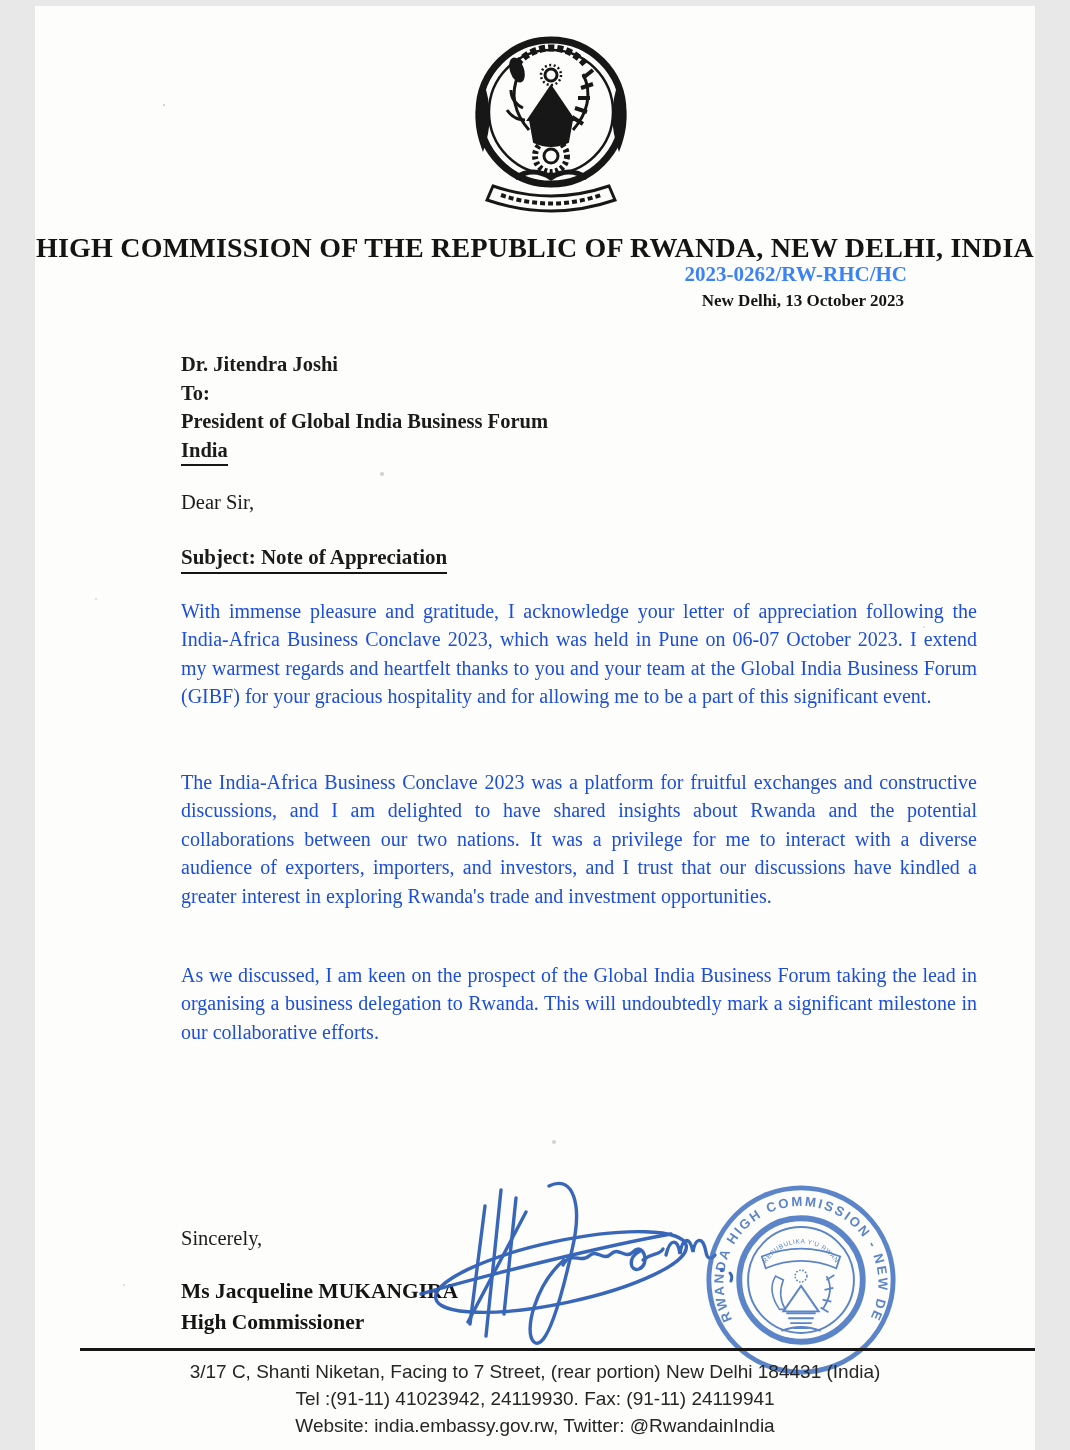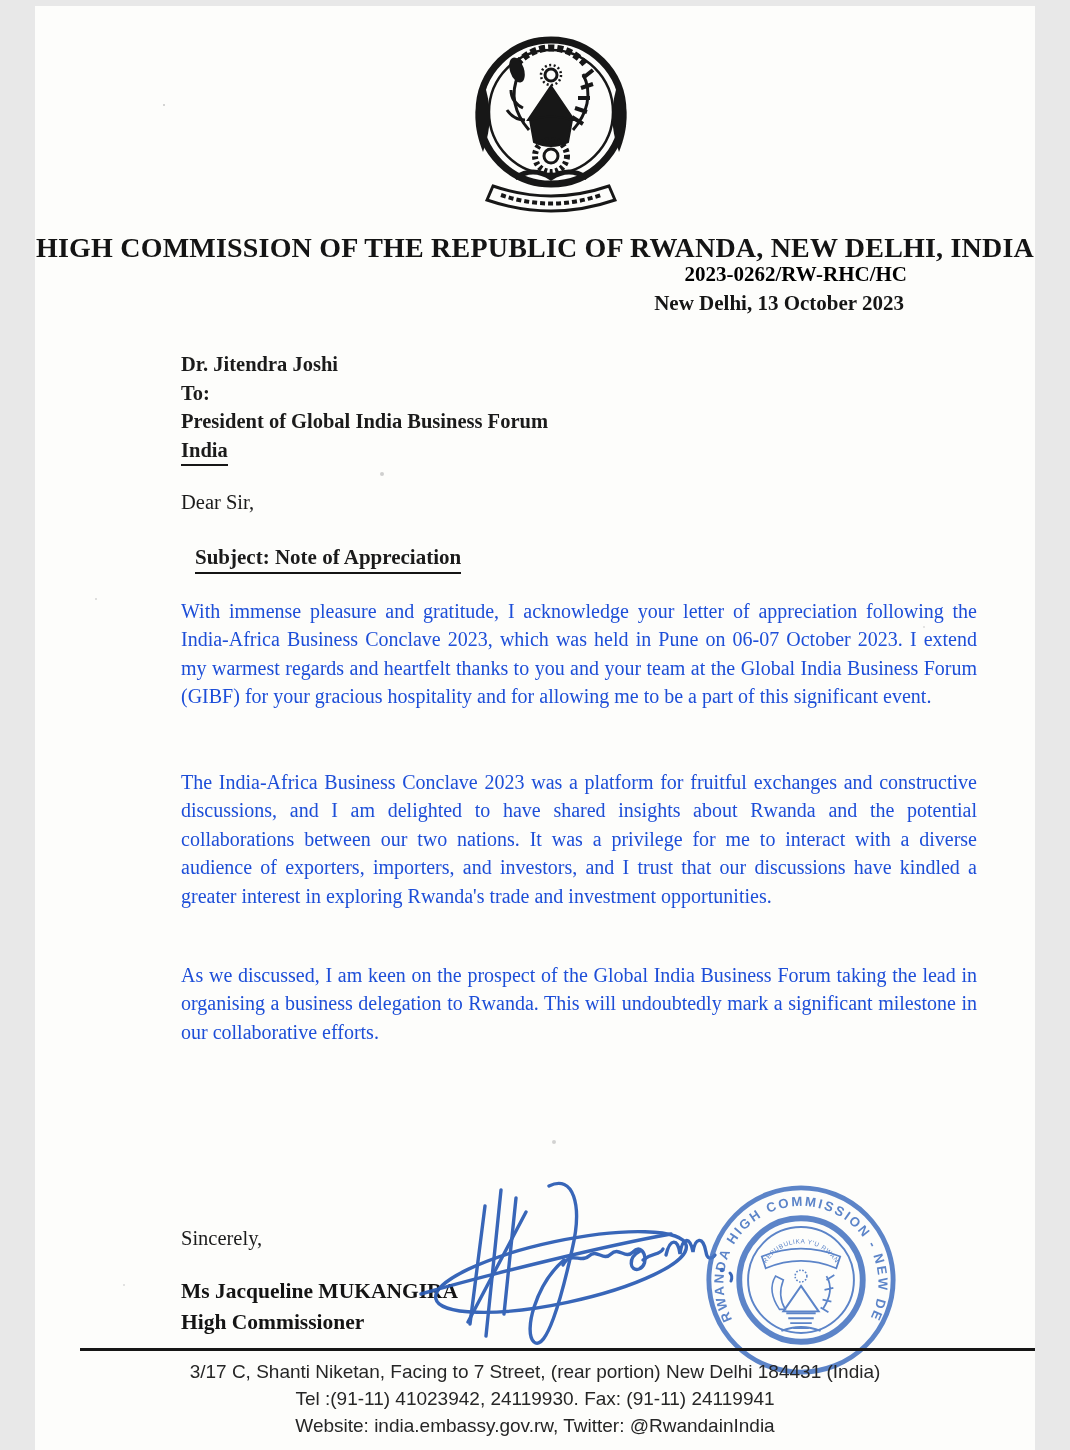--- a/index.html
+++ b/index.html
@@ -15,33 +15,33 @@
                 760px 522px 0 0 #c0c0c0, -40px 1180px 0 0 #bbb; }
 
   .emblem { position:absolute; left:430px; top:24px; }
 
   .title {
     position:absolute; top:226px; left:0; width:100%; text-align:center;
     font-weight:bold; font-size:28px; letter-spacing:0.2px; color:#141414;
   }
   .refline {
     position:absolute; top:256px; right:128px;
-    font-weight:bold; font-size:21px; color:#000000;
+    font-weight:bold; font-size:21px; color:#3b82f6;
   }
   .dateline {
     position:absolute; top:285px; right:131px;
-    font-weight:bold; font-size:21px; color:#151515;
+    font-weight:bold; font-size:17px; color:#151515;
   }
 
   .recipient { position:absolute; top:344px; left:146px; font-weight:bold; font-size:20.5px; line-height:28.5px; }
   .recipient .country { display:inline-block; border-bottom:2.5px solid #171717; padding-bottom:0px; }
 
   .salutation { position:absolute; top:485px; left:146px; font-size:20.5px; }
   .subject {
-    position:absolute; top:539px; left:160px; font-weight:bold; font-size:21px;
+    position:absolute; top:539px; left:146px; font-weight:bold; font-size:21px;
     border-bottom:2.5px solid #141414; padding-bottom:2px;
   }
 
   .para {
     position:absolute; left:146px; width:796px;
     font-size:20px; line-height:28.4px; text-align:justify; color:#1d4ed8;
   }
   .p1 { top:591px; }
   .p2 { top:762px; }
   .p3 { top:955px; }

